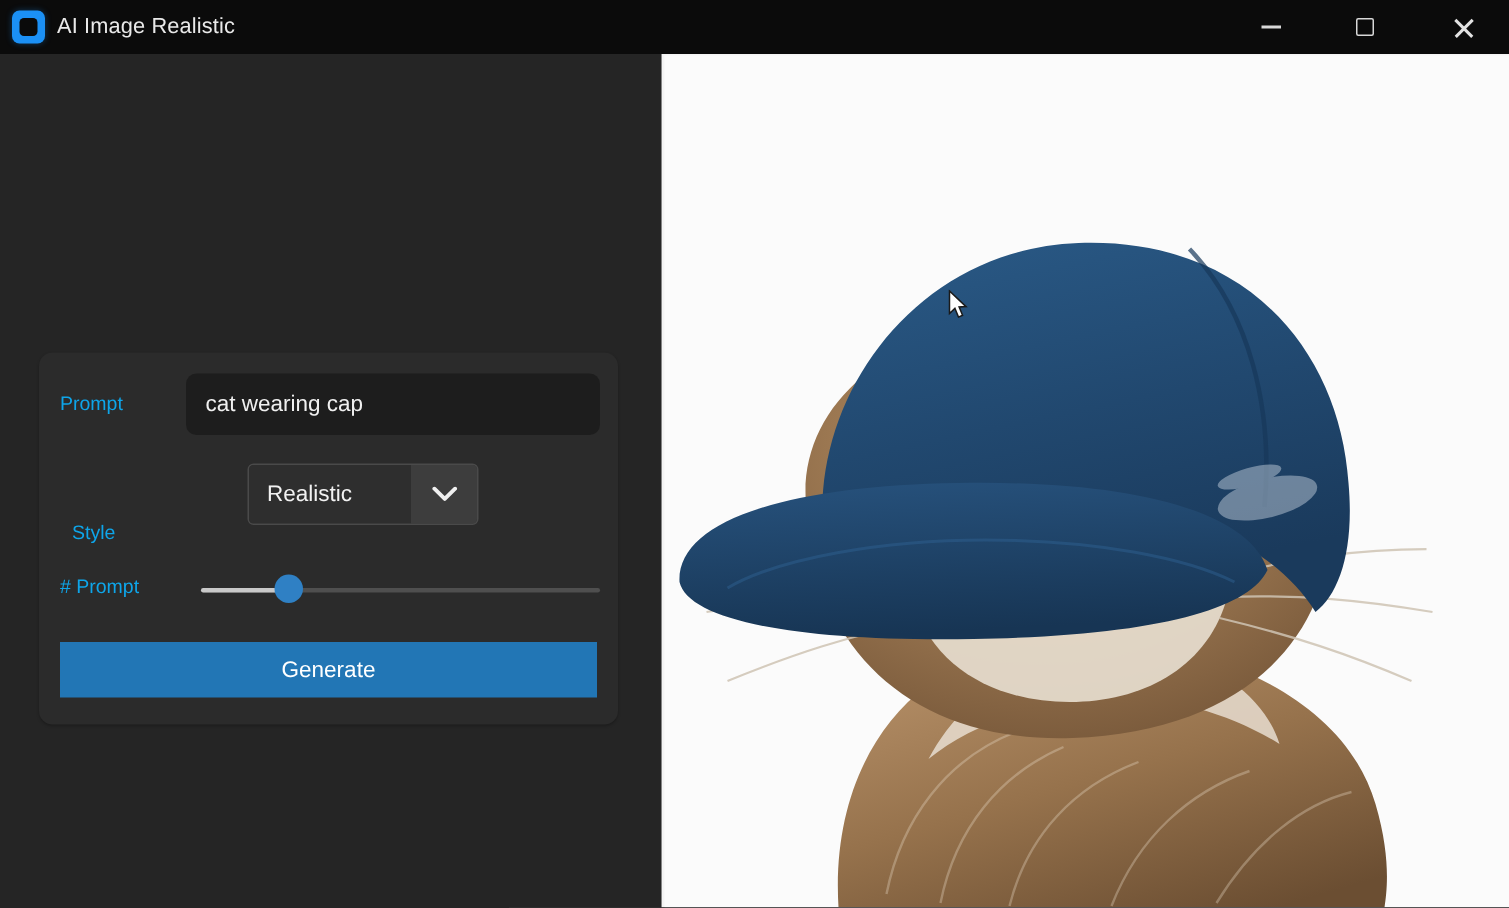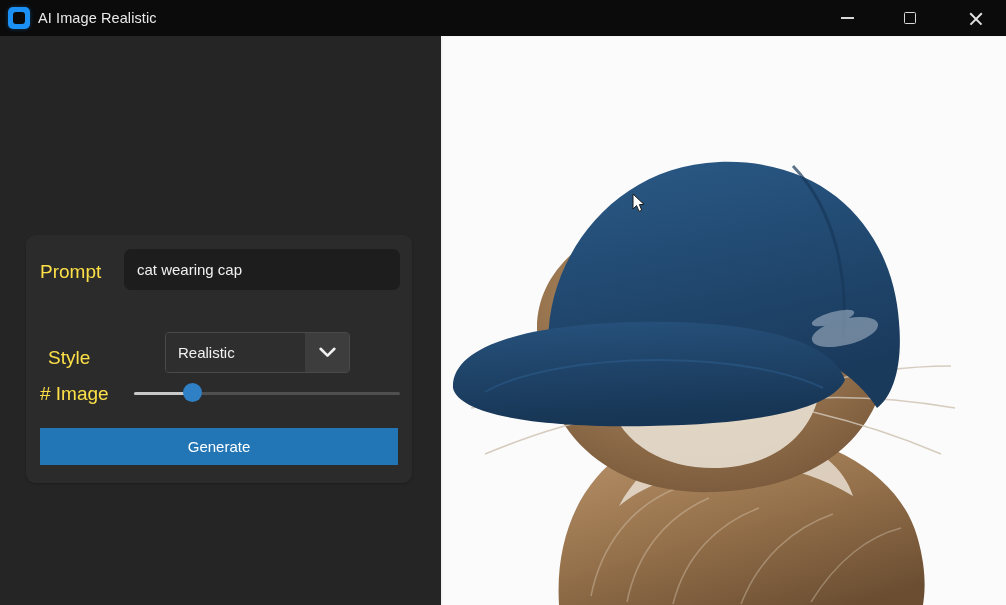--- a/index.html
+++ b/index.html
@@ -136,22 +136,22 @@
     left: 26px; top: 199px;
     width: 386px;
     height: 248px;
     background: #2b2b2b;
     border-radius: 9px;
     box-shadow: 0 1px 2px rgba(0,0,0,0.25);
   }
 
   .field-label {
     position: absolute;
-    color: #fde047;
-    font-size: 19px;
+    color: #0ea5e9;
+    font-size: 13px;
     white-space: nowrap;
   }
 
   
   #label-prompt { left: 14px; top: 26px; }
   #prompt-input {
     position: absolute;
     left: 98px; top: 14px;
     width: 276px;
     height: 41px;
@@ -164,22 +164,22 @@
     font-size: 15px;
     padding: 16px 13px;
     outline: none;
   }
   #prompt-input::placeholder { color: #777; }
 
   
   #label-style { left: 22px; top: 112px; }
   #style-select-wrap {
     position: absolute;
-    left: 139px; top: 97px;
-    width: 185px;
+    left: 139px; top: 74px;
+    width: 154px;
     height: 41px;
     border-radius: 4px;
     background: #343434;
     border: 1px solid #4a4a4a;
     box-sizing: border-box;
     overflow: hidden;
     display: flex;
     align-items: stretch;
   }
   #style-select-value {
@@ -297,21 +297,21 @@
         <div class="field-label" id="label-style">Style</div>
         <div id="style-select-wrap">
           <div id="style-select-value">Realistic</div>
           <div id="style-select-arrow">
             <svg width="17" height="11" viewBox="0 0 17 11" aria-hidden="true">
               <path d="M1.6 1.8 L8.5 8.6 L15.4 1.8" fill="none" stroke="#f0f0f0" stroke-width="2.6" stroke-linecap="round" stroke-linejoin="round"></path>
             </svg>
           </div>
         </div>
 
-        <div class="field-label" id="label-images"># Image</div>
+        <div class="field-label" id="label-images"># Prompt</div>
         <div id="slider-track-wrap">
           <div id="slider-track-bg"></div>
           <div id="slider-track-fill" style="width: 58.52px;"></div>
           <div id="slider-thumb" style="left: 49.02px;"></div>
         </div>
 
         <button id="generate-button">Generate</button>
       </div>
     </div>
 

